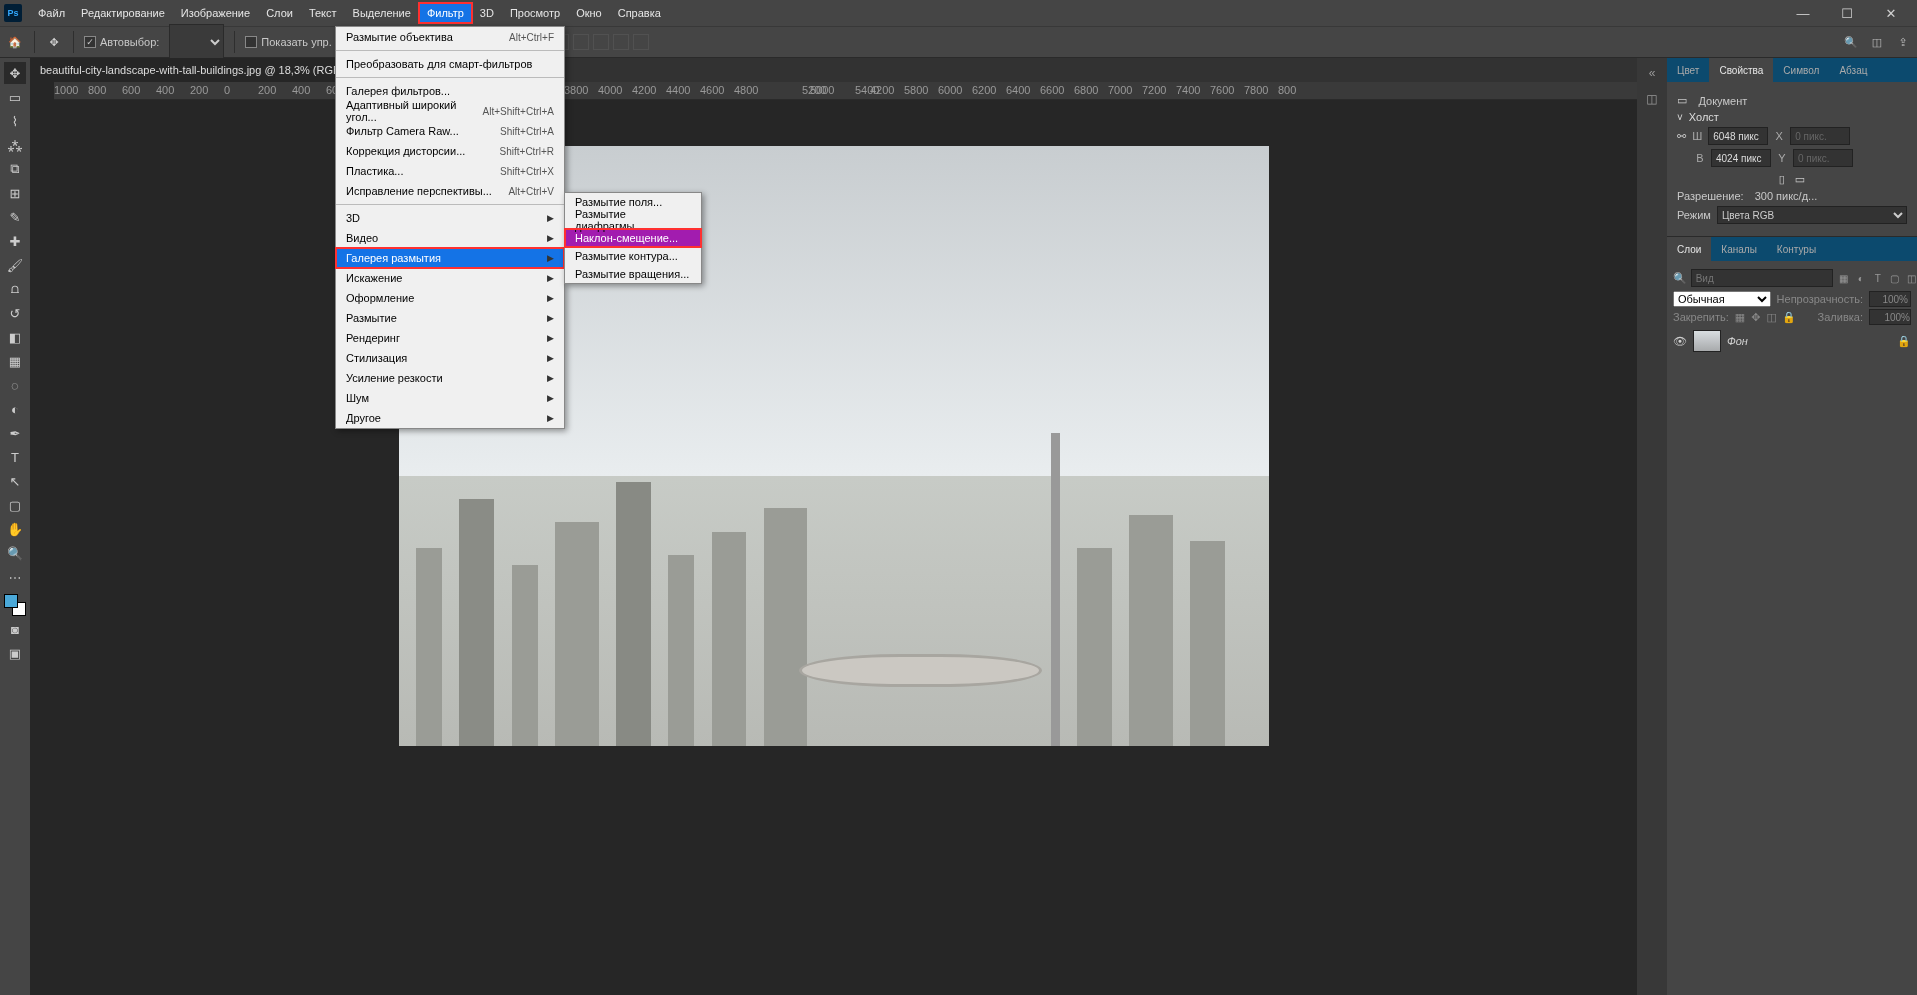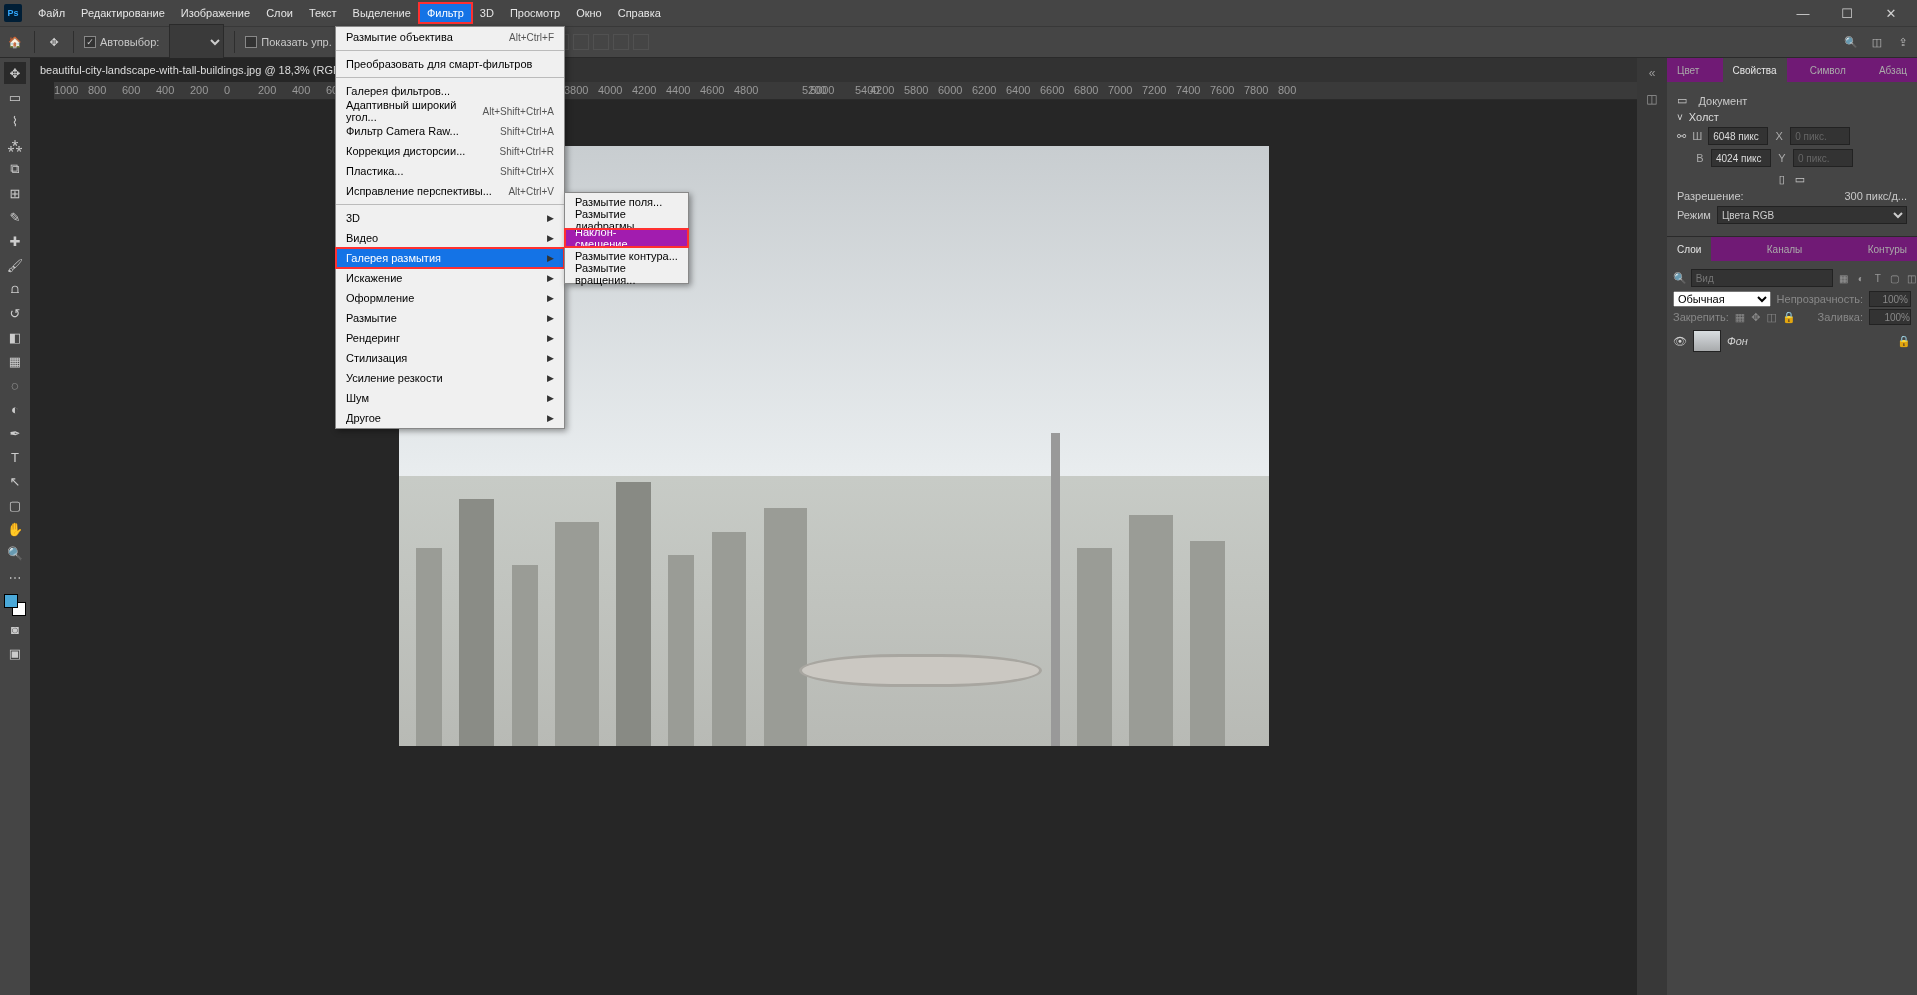--- a/index.html
+++ b/index.html
@@ -39,27 +39,27 @@
 .canvas .sky { position:absolute; top:0; left:0; right:0; height:55%; background: linear-gradient(#c8cdd0, #e9edef); }
 .canvas .city { position:absolute; bottom:0; left:0; right:0; height:55%; }
 .city .b { position:absolute; bottom:0; background:#9a9c96; }
 .city .stadium { position:absolute; bottom:18%; left:46%; width:28%; height:10%; background:#cbc8c2; border-radius:50%/60%; border:3px solid #a8a6a0; }
 .dropdown { position: absolute; top: 26px; left: 335px; width: 230px; background: #f0f0f0; color: #000; border: 1px solid #888; z-index: 100; box-shadow: 2px 2px 6px rgba(0,0,0,0.4); }
 .dropdown .di { height: 20px; padding: 0 10px; display: flex; align-items: center; justify-content: space-between; font-size: 11px; }
 .dropdown .di .sc { color: #555; font-size: 10px; }
 .dropdown .di .arrow { color: #333; font-size: 9px; }
 .dropdown .sep-h { height: 1px; background: #bbb; margin: 3px 0; }
 .dropdown .di.highlighted { background: #1473e6; color: #fff; outline: 2px solid #ff3030; outline-offset: -1px; }
-.submenu { position: absolute; top: 192px; left: 564px; width: 125px; background: #f0f0f0; color: #000; border: 1px solid #888; z-index: 101; box-shadow: 2px 2px 6px rgba(0,0,0,0.4); }
+.submenu { position: absolute; top: 192px; left: 564px; width: 138px; background: #f0f0f0; color: #000; border: 1px solid #888; z-index: 101; box-shadow: 2px 2px 6px rgba(0,0,0,0.4); }
 .submenu .di { height: 18px; padding: 0 10px; display: flex; align-items: center; font-size: 11px; }
 .submenu .di.highlighted { background: #a21caf; color: #fff; outline: 2px solid #ff3030; outline-offset: -1px; }
 .panel-strip { width: 30px; background: #383838; display:flex; flex-direction:column; align-items:center; padding-top:6px; gap:8px;}
 .panel-strip .ps-ic{ width:18px;height:18px; color:#999; display:flex;align-items:center;justify-content:center; font-size:12px;}
 .right-panels { width: 250px; background: #454545; display: flex; flex-direction: column; }
-.panel-tabs { height: 24px; display: flex; background: #701a75; justify-content: space-between; }
+.panel-tabs { height: 24px; display: flex; background: #0c4a6e; }
 .panel-tabs .pt { padding: 0 10px; display: flex; align-items: center; color: #aaa; font-size: 10px; }
 .panel-tabs .pt.active { background: #454545; color: #e6e6e6; }
 .panel-body { padding: 8px 10px; color: #c8c8c8; font-size: 10px; }
 .prop-row { display: flex; align-items: center; gap: 4px; margin: 4px 0; }
 .prop-row .lab { width: 14px; text-align: center; color: #aaa; }
 .prop-row input { width: 60px; height: 18px; background: #333; border: 1px solid #222; color: #ddd; font-size: 10px; padding: 0 4px; }
 .prop-row input.dim { color:#666; }
 .section-head { display: flex; align-items: center; gap: 6px; margin: 4px 0; color: #ddd; }
 .section-head::before { content: "˅"; font-size: 10px; }
 .layers-panel { flex: 1; display: flex; flex-direction: column; border-top: 1px solid #2a2a2a; }
@@ -273,21 +273,21 @@
         <span style="width:12px"></span>
         <span class="lab">В</span>
         <input value="4024 пикс" style="">
         <span class="lab">Y</span>
         <input class="dim" value="0 пикс." style="">
       </div>
       <div class="prop-row" style="justify-content:center; gap:10px; margin-top:6px;">
         <span>▯</span>
         <span>▭</span>
       </div>
-      <div class="prop-row" style="justify-content:space-between"><span>Разрешение:</span>&nbsp;<span>300 пикс/д...</span></div>
+      <div class="prop-row" style="justify-content:flex-start"><span>Разрешение:</span>&nbsp;<span>300 пикс/д...</span></div>
       <div class="mode-row">
           <span>Режим</span>
           <select><option>Цвета RGB</option></select>
         </div>
     </div>
 
     <div class="layers-panel">
       <div class="panel-tabs" id="layers-tabs">
           <div class="pt active">Слои</div>
           <div class="pt">Каналы</div>

